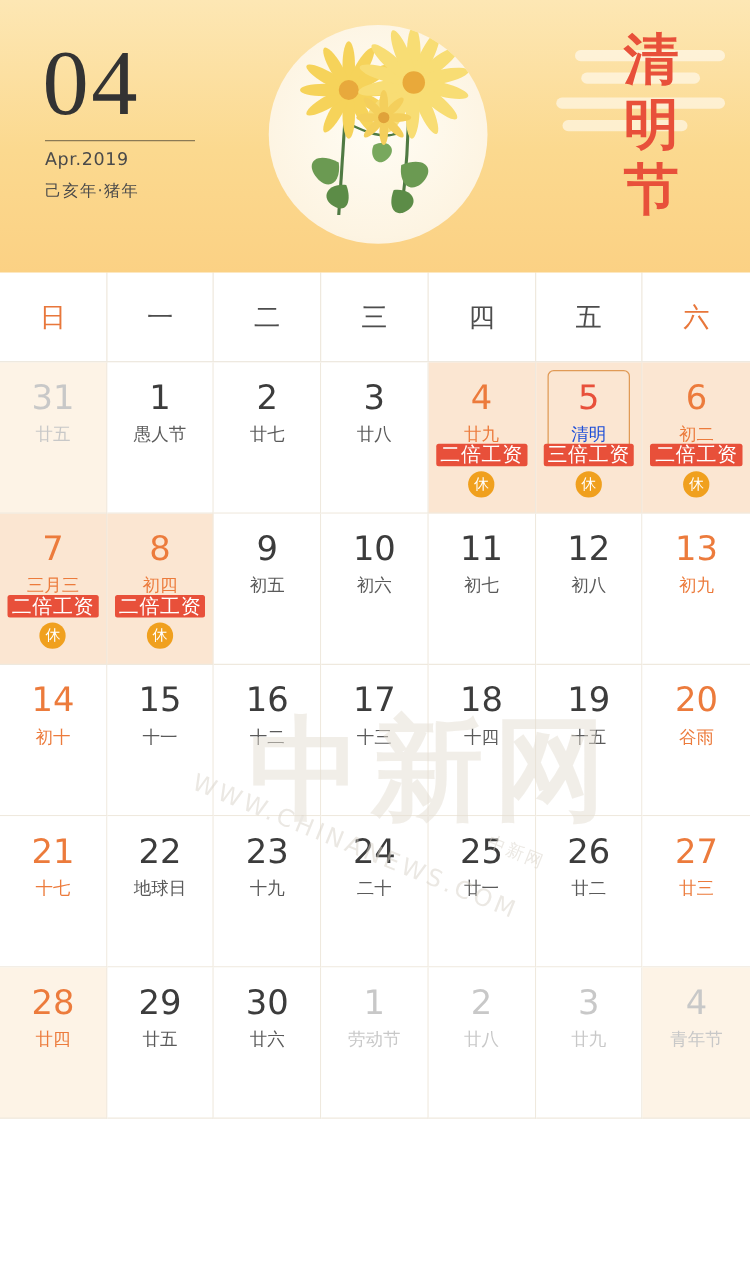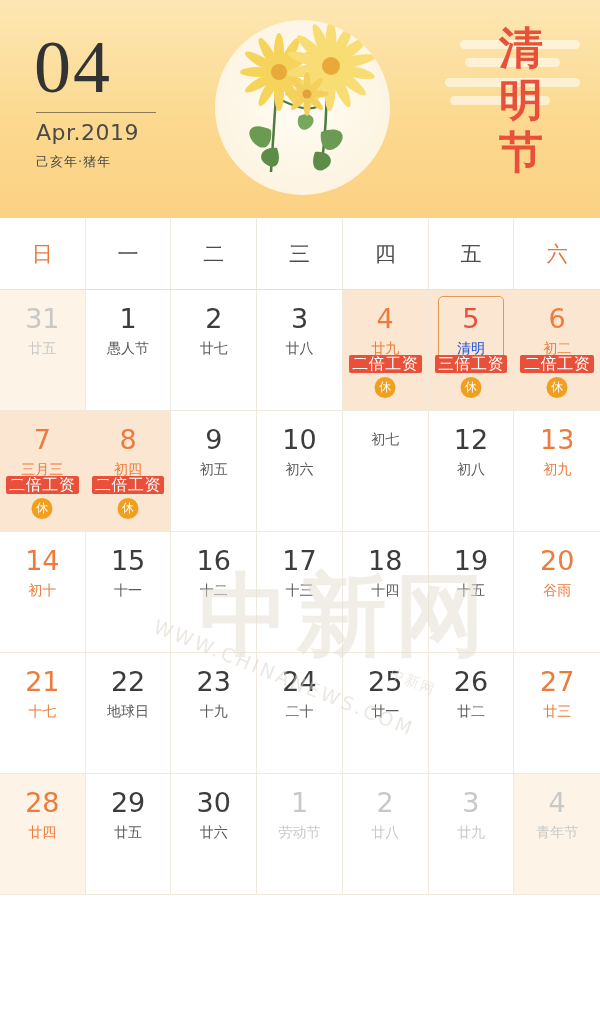--- a/index.html
+++ b/index.html
@@ -39,21 +39,21 @@
     color: #333;
     font-family: Liberation Serif, serif;
   }
   .month-rule {
     width: 120px;
     height: 1px;
     background: #8b7a55;
     margin: 8px 0 7px 2px;
   }
   .month-en {
-    font-size: 22px;
+    font-size: 14px;
     color: #4a4a4a;
     letter-spacing: 0.5px;
     margin-left: 2px;
   }
   .lunar-year {
     font-size: 13px;
     color: #4a4a4a;
     margin-top: 8px;
     margin-left: 2px;
     letter-spacing: 1px;
@@ -385,20 +385,21 @@
       </div>
       <div class="cell">
         <div class="daynum">9</div>
         <div class="lunar">初五</div>
       </div>
       <div class="cell">
         <div class="daynum">10</div>
         <div class="lunar">初六</div>
       </div>
       <div class="cell">
+        <div class="daynum">11</div>
         <div class="lunar">初七</div>
       </div>
       <div class="cell">
         <div class="daynum">12</div>
         <div class="lunar">初八</div>
       </div>
       <div class="cell">
         <div class="daynum orange">13</div>
         <div class="lunar orange">初九</div>
       </div>

